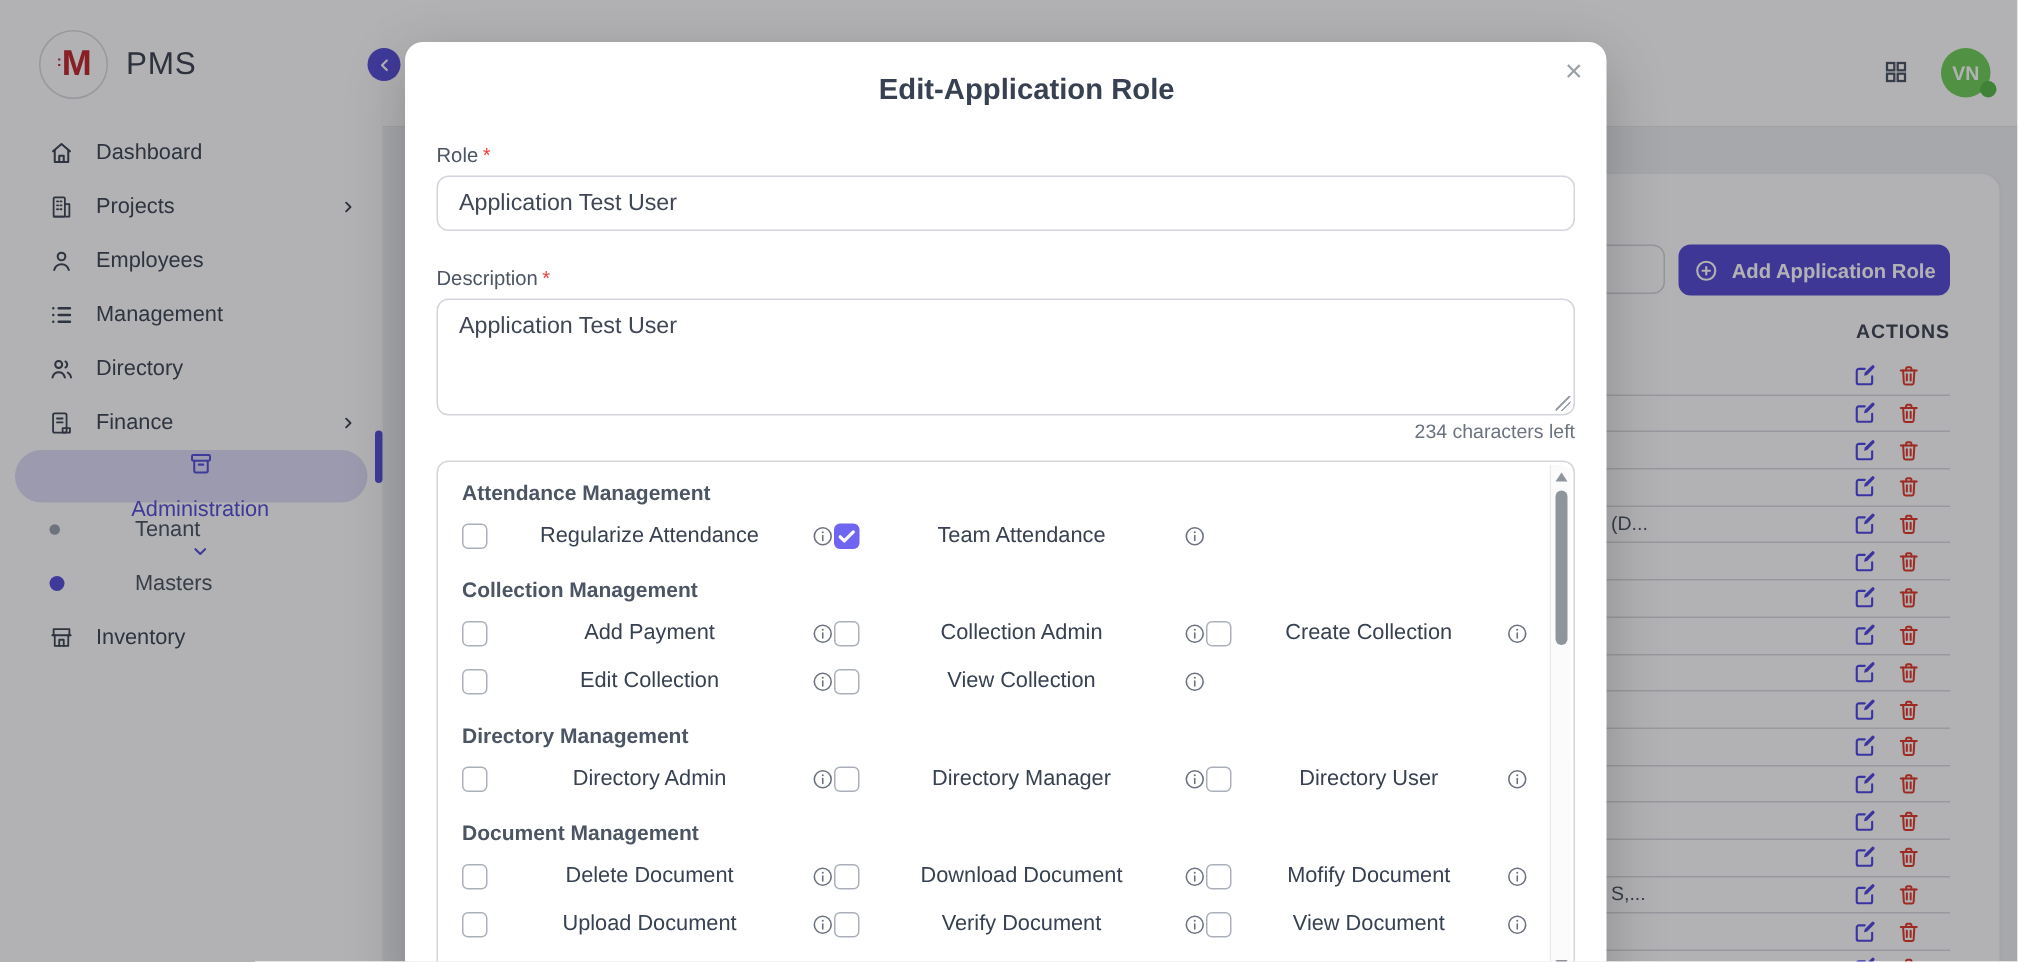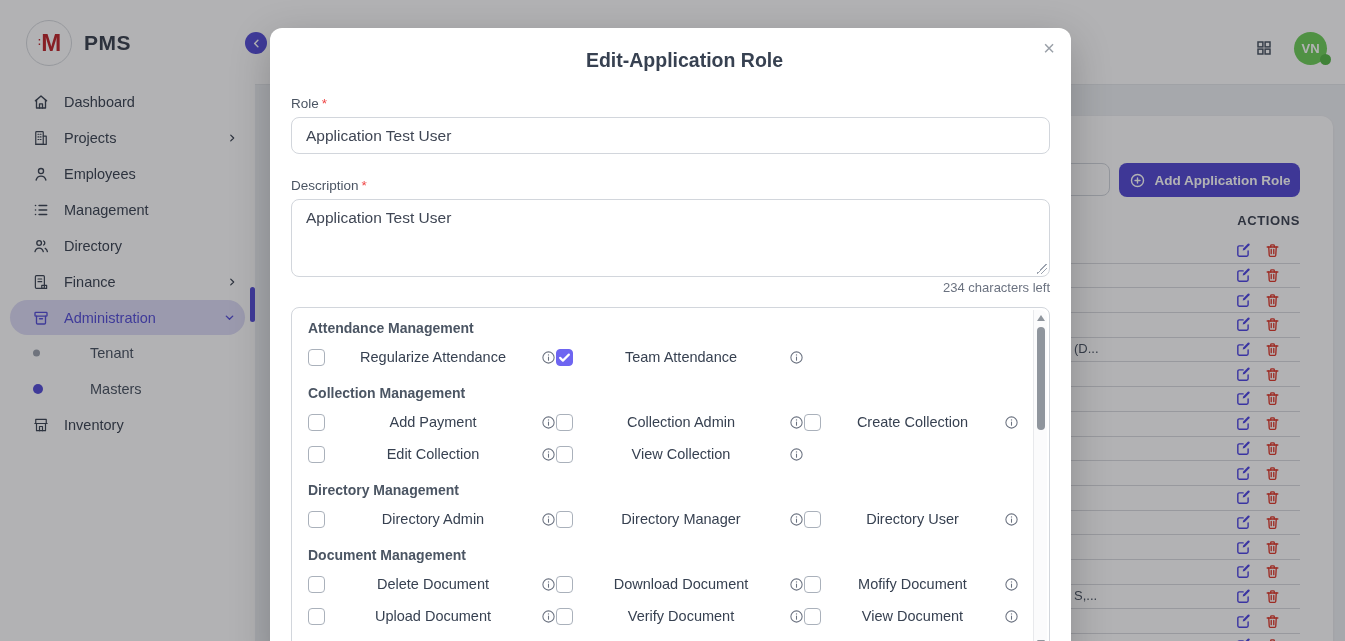--- a/index.html
+++ b/index.html
@@ -11,27 +11,27 @@
   .header { position:absolute; left:255px; top:0; right:0; height:85px; background:#ffffff; border-bottom:1px solid #e5e7eb; }
   .main-bg { position:absolute; left:255px; top:86px; right:0; bottom:0; background:#eef0f3; }
   .content-card { position:absolute; left:276px; top:116px; width:1057px; height:540px; background:#ffffff; border-radius:12px; box-shadow:0 1px 3px rgba(0,0,0,.06); }
 
   
   .sidebar { position:absolute; left:0; top:0; width:255px; height:641px; background:#ffffff; z-index:1; }
   .logo-row { display:flex; align-items:center; gap:12px; padding:20px 0 18px 26px; }
   .logo-circle { width:46px; height:46px; border:1px solid #d7dade; border-radius:50%; display:flex; align-items:center; justify-content:center; background:#fff; }
   .logo-m { color:#c0272d; font-size:24px; font-weight:700; letter-spacing:-1px; }
   .logo-m small { font-size:10px; vertical-align:6px; margin-right:1px; }
-  .brand { font-size:21px; font-weight:700; color:#3b4350; letter-spacing:.5px; }
+  .brand { font-size:21px; font-weight:400; color:#3b4350; letter-spacing:.5px; }
   .nav { display:flex; flex-direction:column; }
   .nav-item { position:relative; height:36px; display:flex; align-items:center; gap:14px; padding:0 18px 0 32px; color:#3d4654; font-size:14.5px; cursor:pointer; }
   .nav-item .ni-icon { width:18px; height:18px; color:#3d4654; flex:0 0 18px; display:flex; }
   .nav-item .ni-label { flex:1; font-weight:500; }
   .nav-item .ni-chev { color:#3d4654; display:flex; }
-  .nav-item.active { background:#dddcf6; margin:0 10px; padding:0 10px 0 22px; border-radius:19px; color:#564fd8; height:35px; }
+  .nav-item.active { background:#dddcf6; margin:0 10px; padding:0 10px 0 22px; border-radius:19px; color:#564fd8; height:35px;flex-direction:column; }
   .nav-item.active .ni-icon, .nav-item.active .ni-chev, .nav-item.active .ni-label { color:#564fd8; }
   .nav-item.sub { padding-left:90px; color:#4b5563; }
   .bullet { position:absolute; left:33px; top:50%; transform:translate(0,-50%); border-radius:50%; }
   .bullet.gray { width:7px; height:7px; background:#9ca3af; }
   .bullet.purple { width:10px; height:10px; background:#564fd8; }
   .active-bar { position:absolute; left:250px; top:287px; width:5px; height:35px; background:#564fd8; border-radius:3px; z-index:2; }
   .collapse-btn { position:absolute; left:245px; top:32px; width:22px; height:22px; border-radius:50%; background:#564fd8; color:#fff; display:flex; align-items:center; justify-content:center; z-index:3; cursor:pointer; }
 
   
   .grid-btn { position:absolute; right:72px; top:39px; width:18px; height:18px; color:#4b5563; cursor:pointer; }

